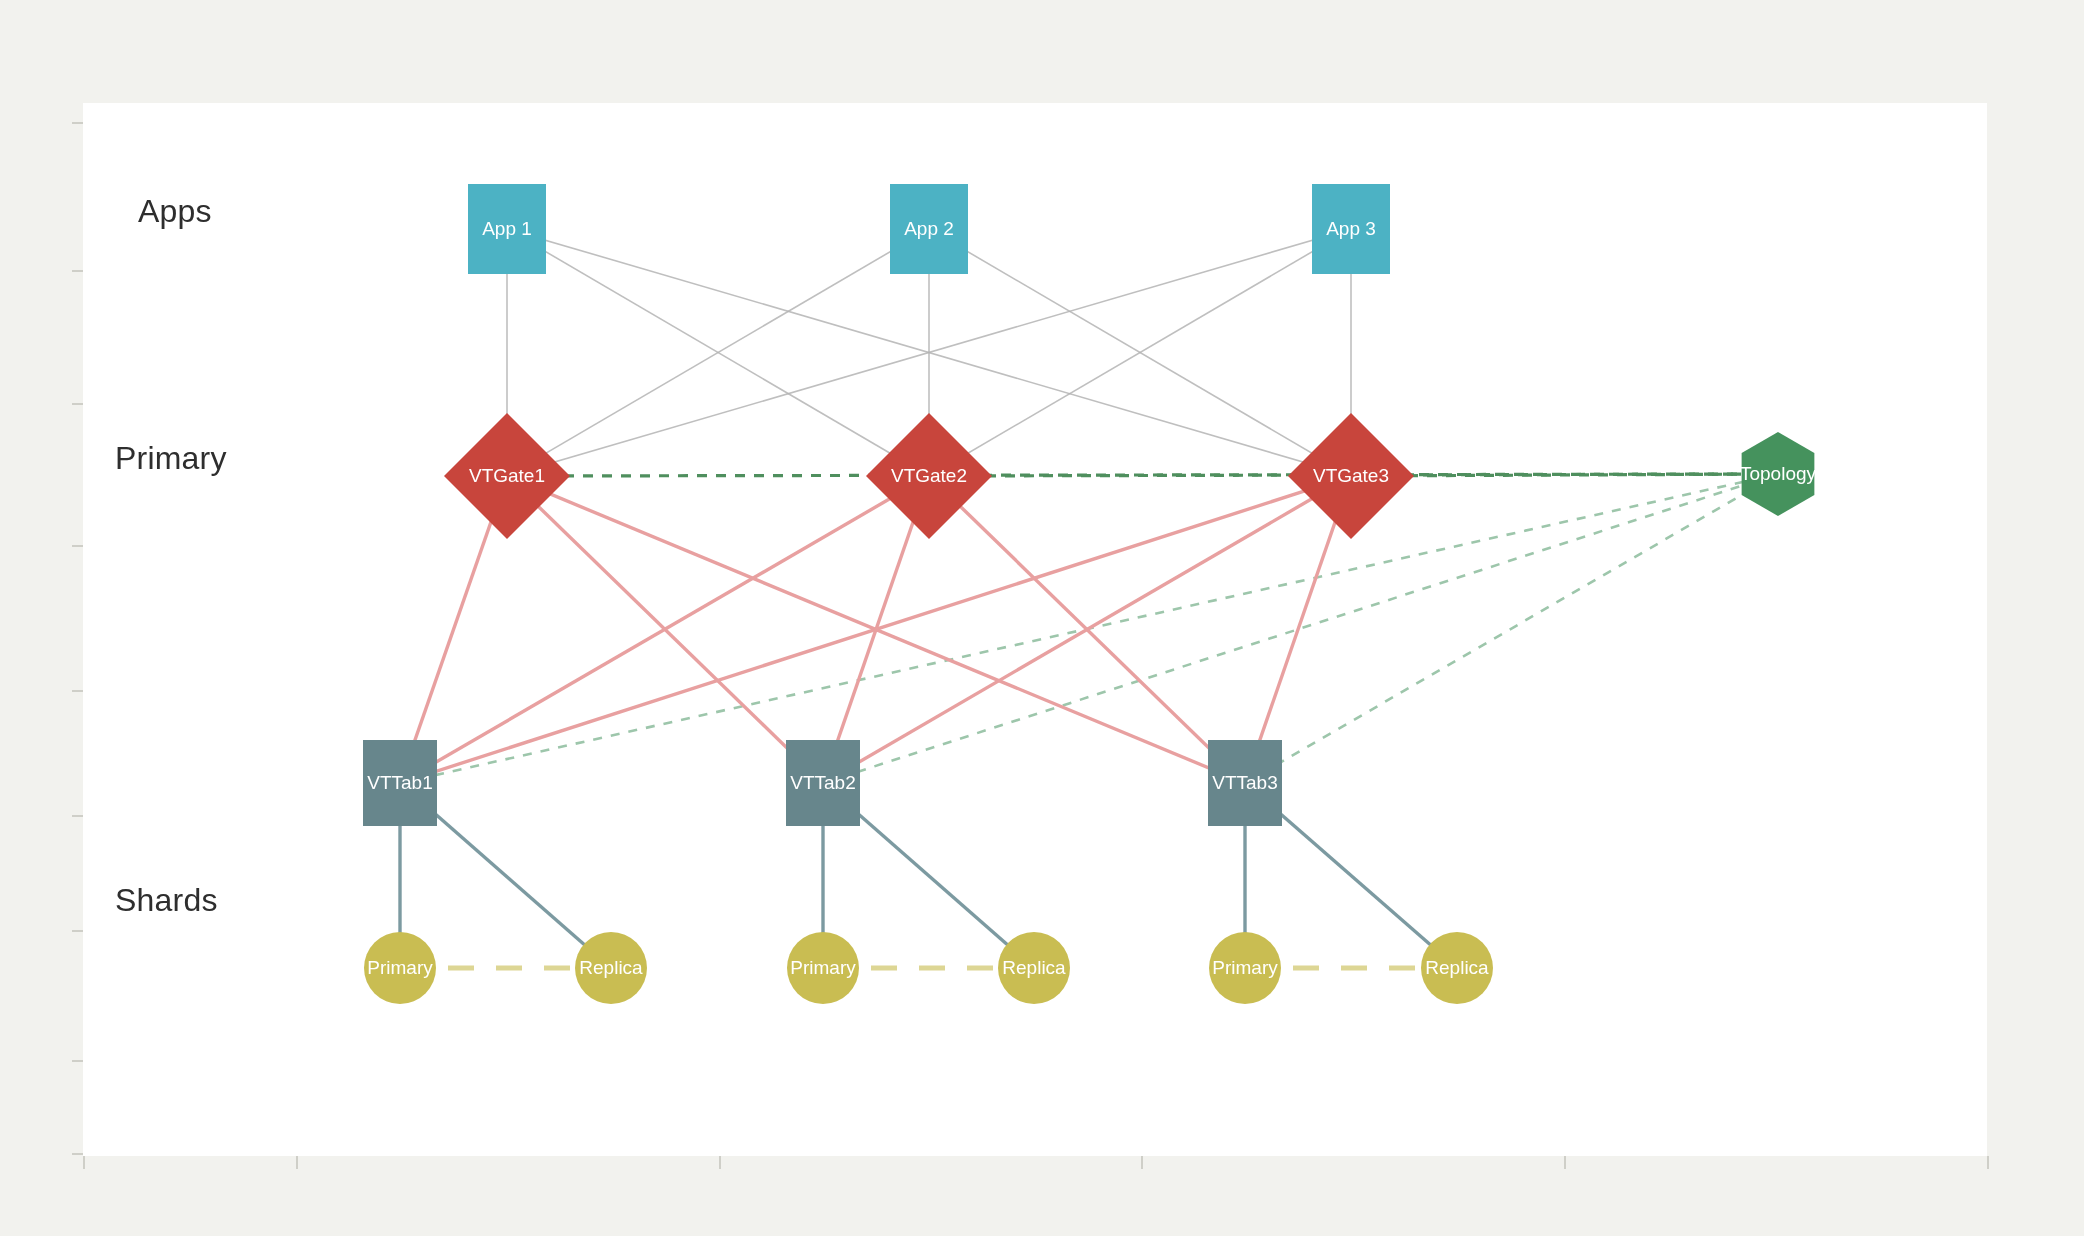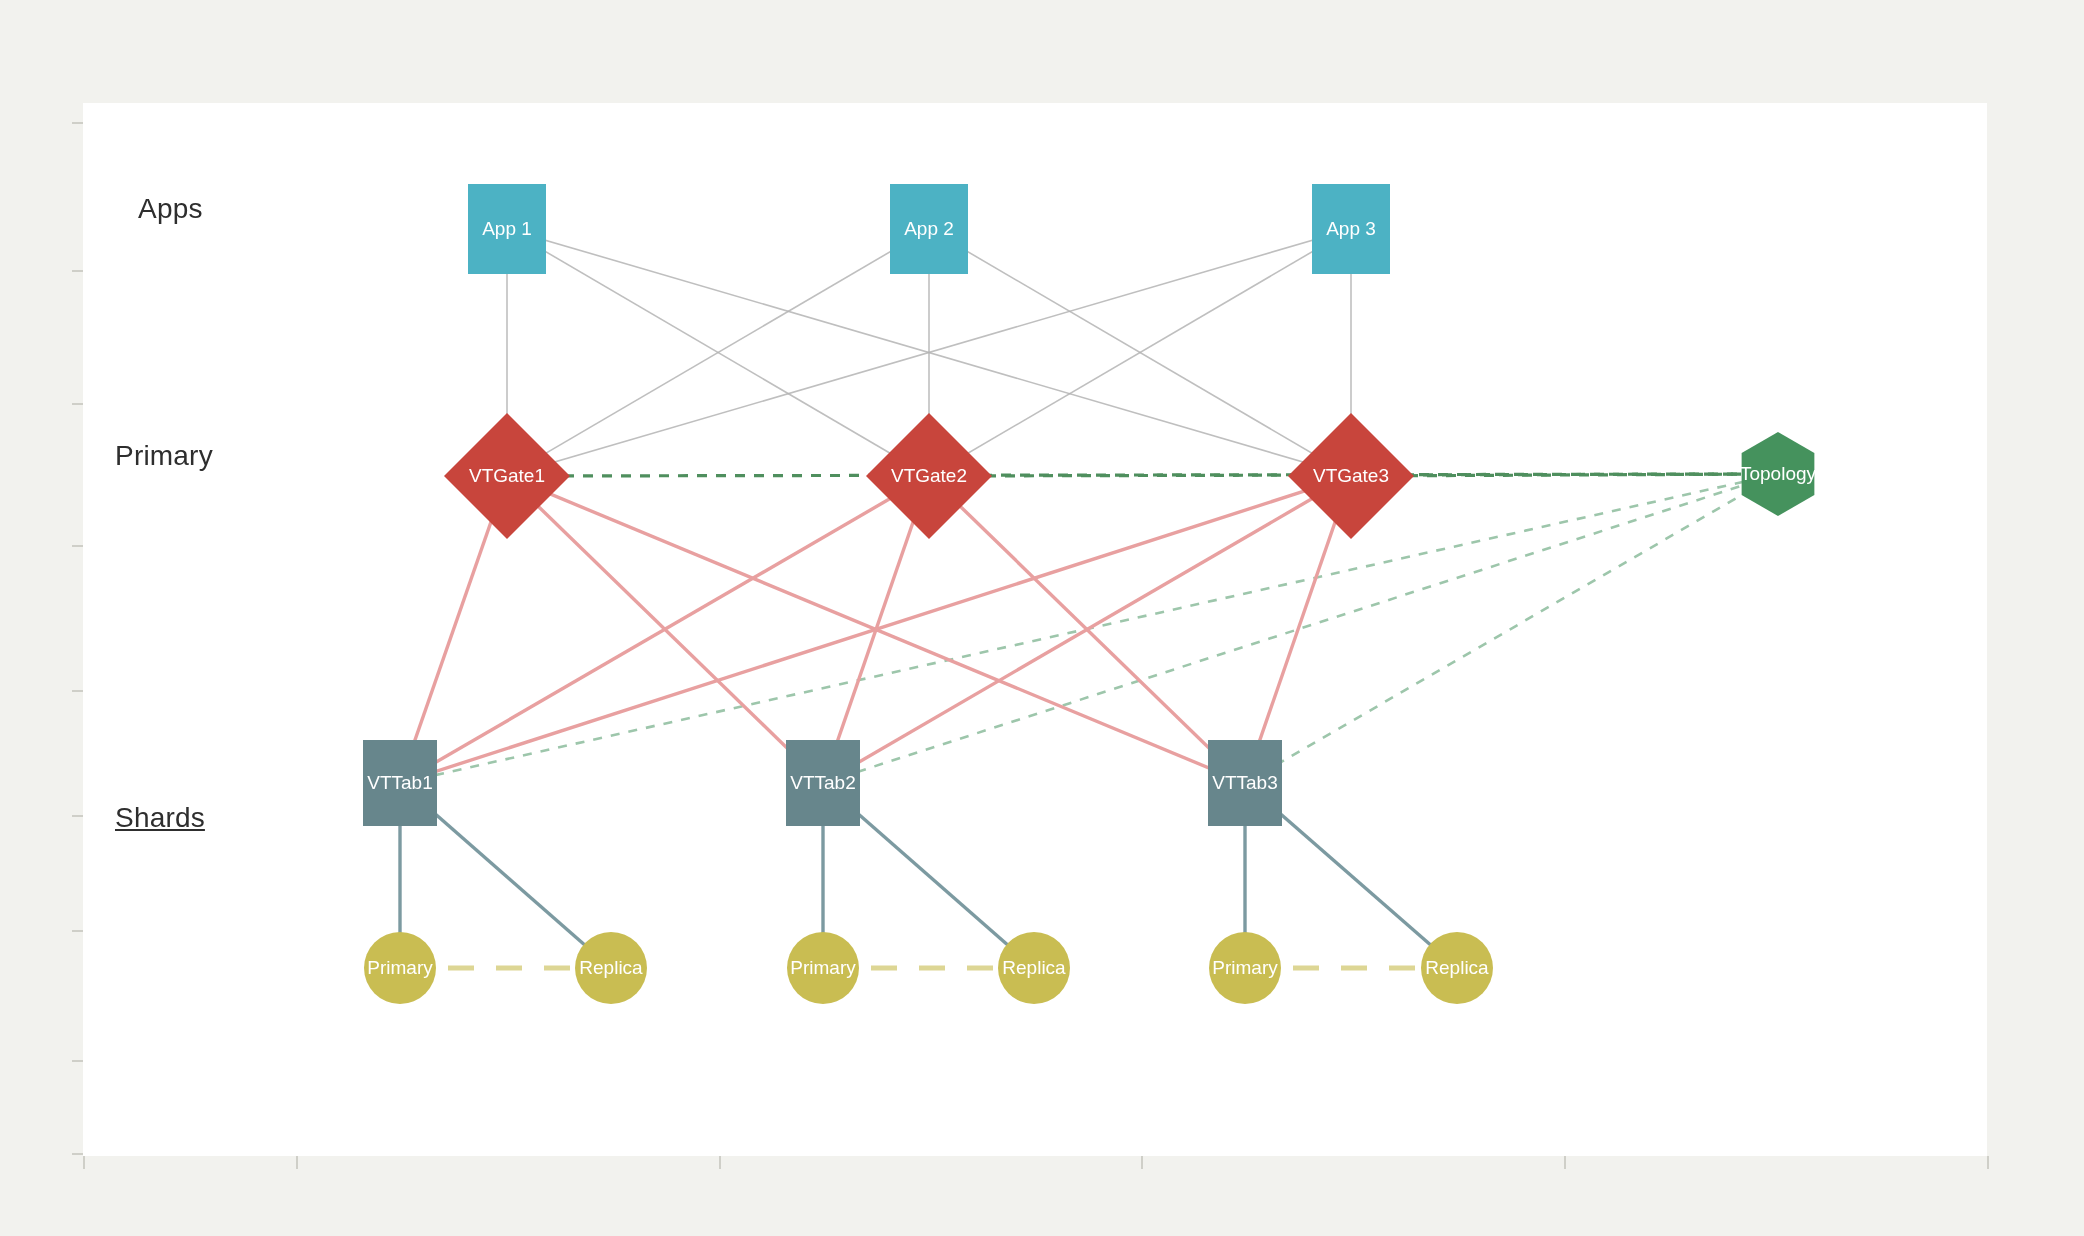--- a/index.html
+++ b/index.html
@@ -27,21 +27,21 @@
   #graph-svg {
     position: absolute;
     left: 0;
     top: 0;
     width: 2084px;
     height: 1236px;
     overflow: visible;
   }
   .tier-label {
     position: absolute;
-    font-size: 28px;
+    font-size: 32px;
     color: #2e2e2e;
     font-family: "Liberation Sans", sans-serif;
     white-space: nowrap;
     letter-spacing: 0.2px;
   }
   .node-label {
     font-family: "Liberation Sans", sans-serif;
     fill: #ffffff;
     font-size: 19px;
     text-anchor: middle;
@@ -123,21 +123,21 @@
       <circle cx="1245" cy="968" r="36" fill="#c9bd52"></circle>
       <text x="1245" y="969" class="node-label">Primary</text>
       <circle cx="1457" cy="968" r="36" fill="#c9bd52"></circle>
       <text x="1457" y="969" class="node-label">Replica</text>
       <polygon points="1814.37,495.00 1778.00,516.00 1741.63,495.00 1741.63,453.00 1778.00,432.00 1814.37,453.00" fill="#45925d"></polygon>
       <text x="1778" y="475" class="node-label">Topology</text>
     </svg>
   <div id="tier-labels">
       <div class="tier-label" style="left: 138px; top: 193px;">Apps</div>
       <div class="tier-label" style="left: 115px; top: 440px;">Primary</div>
-      <div class="tier-label" style="left: 115px; top: 802px; text-decoration: underline;">Shards</div>
+      <div class="tier-label" style="left: 115px; top: 882px;">Shards</div>
     </div>
   <div id="axis-ticks">
       <div class="axis-tick tick-y" style="top: 122px;"></div>
       <div class="axis-tick tick-y" style="top: 270px;"></div>
       <div class="axis-tick tick-y" style="top: 403px;"></div>
       <div class="axis-tick tick-y" style="top: 545px;"></div>
       <div class="axis-tick tick-y" style="top: 690px;"></div>
       <div class="axis-tick tick-y" style="top: 815px;"></div>
       <div class="axis-tick tick-y" style="top: 930px;"></div>
       <div class="axis-tick tick-y" style="top: 1060px;"></div>

